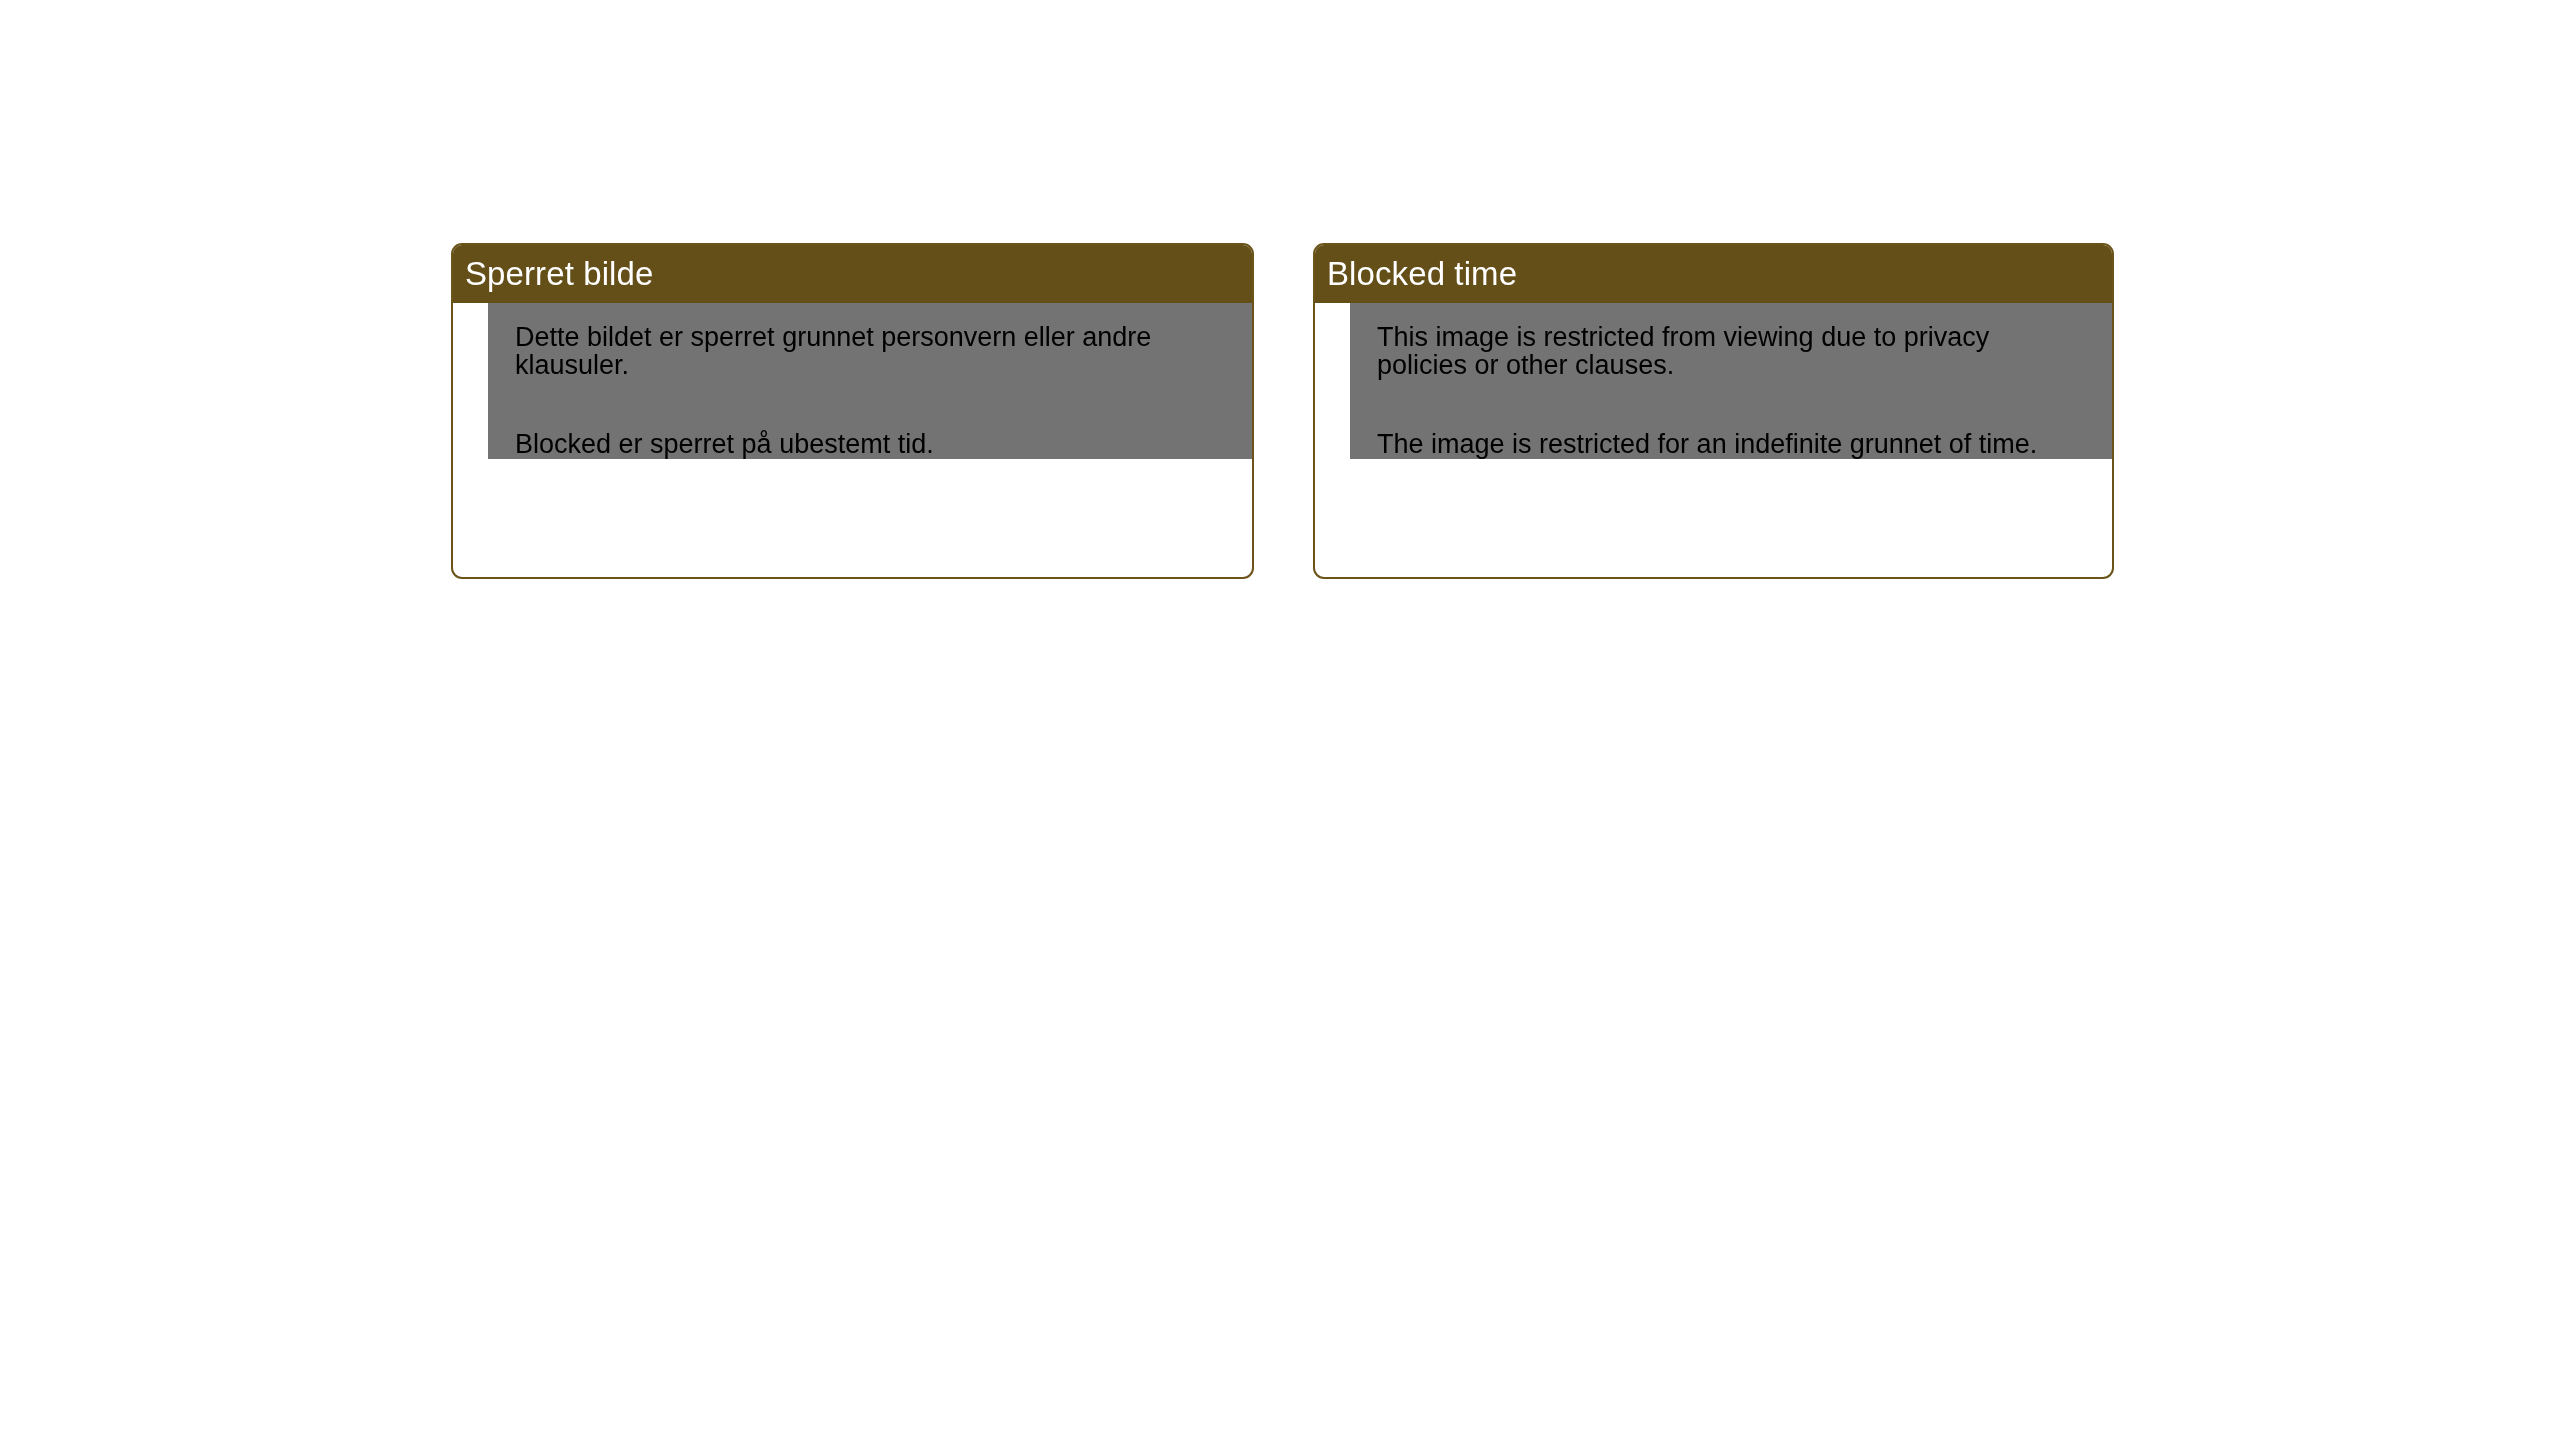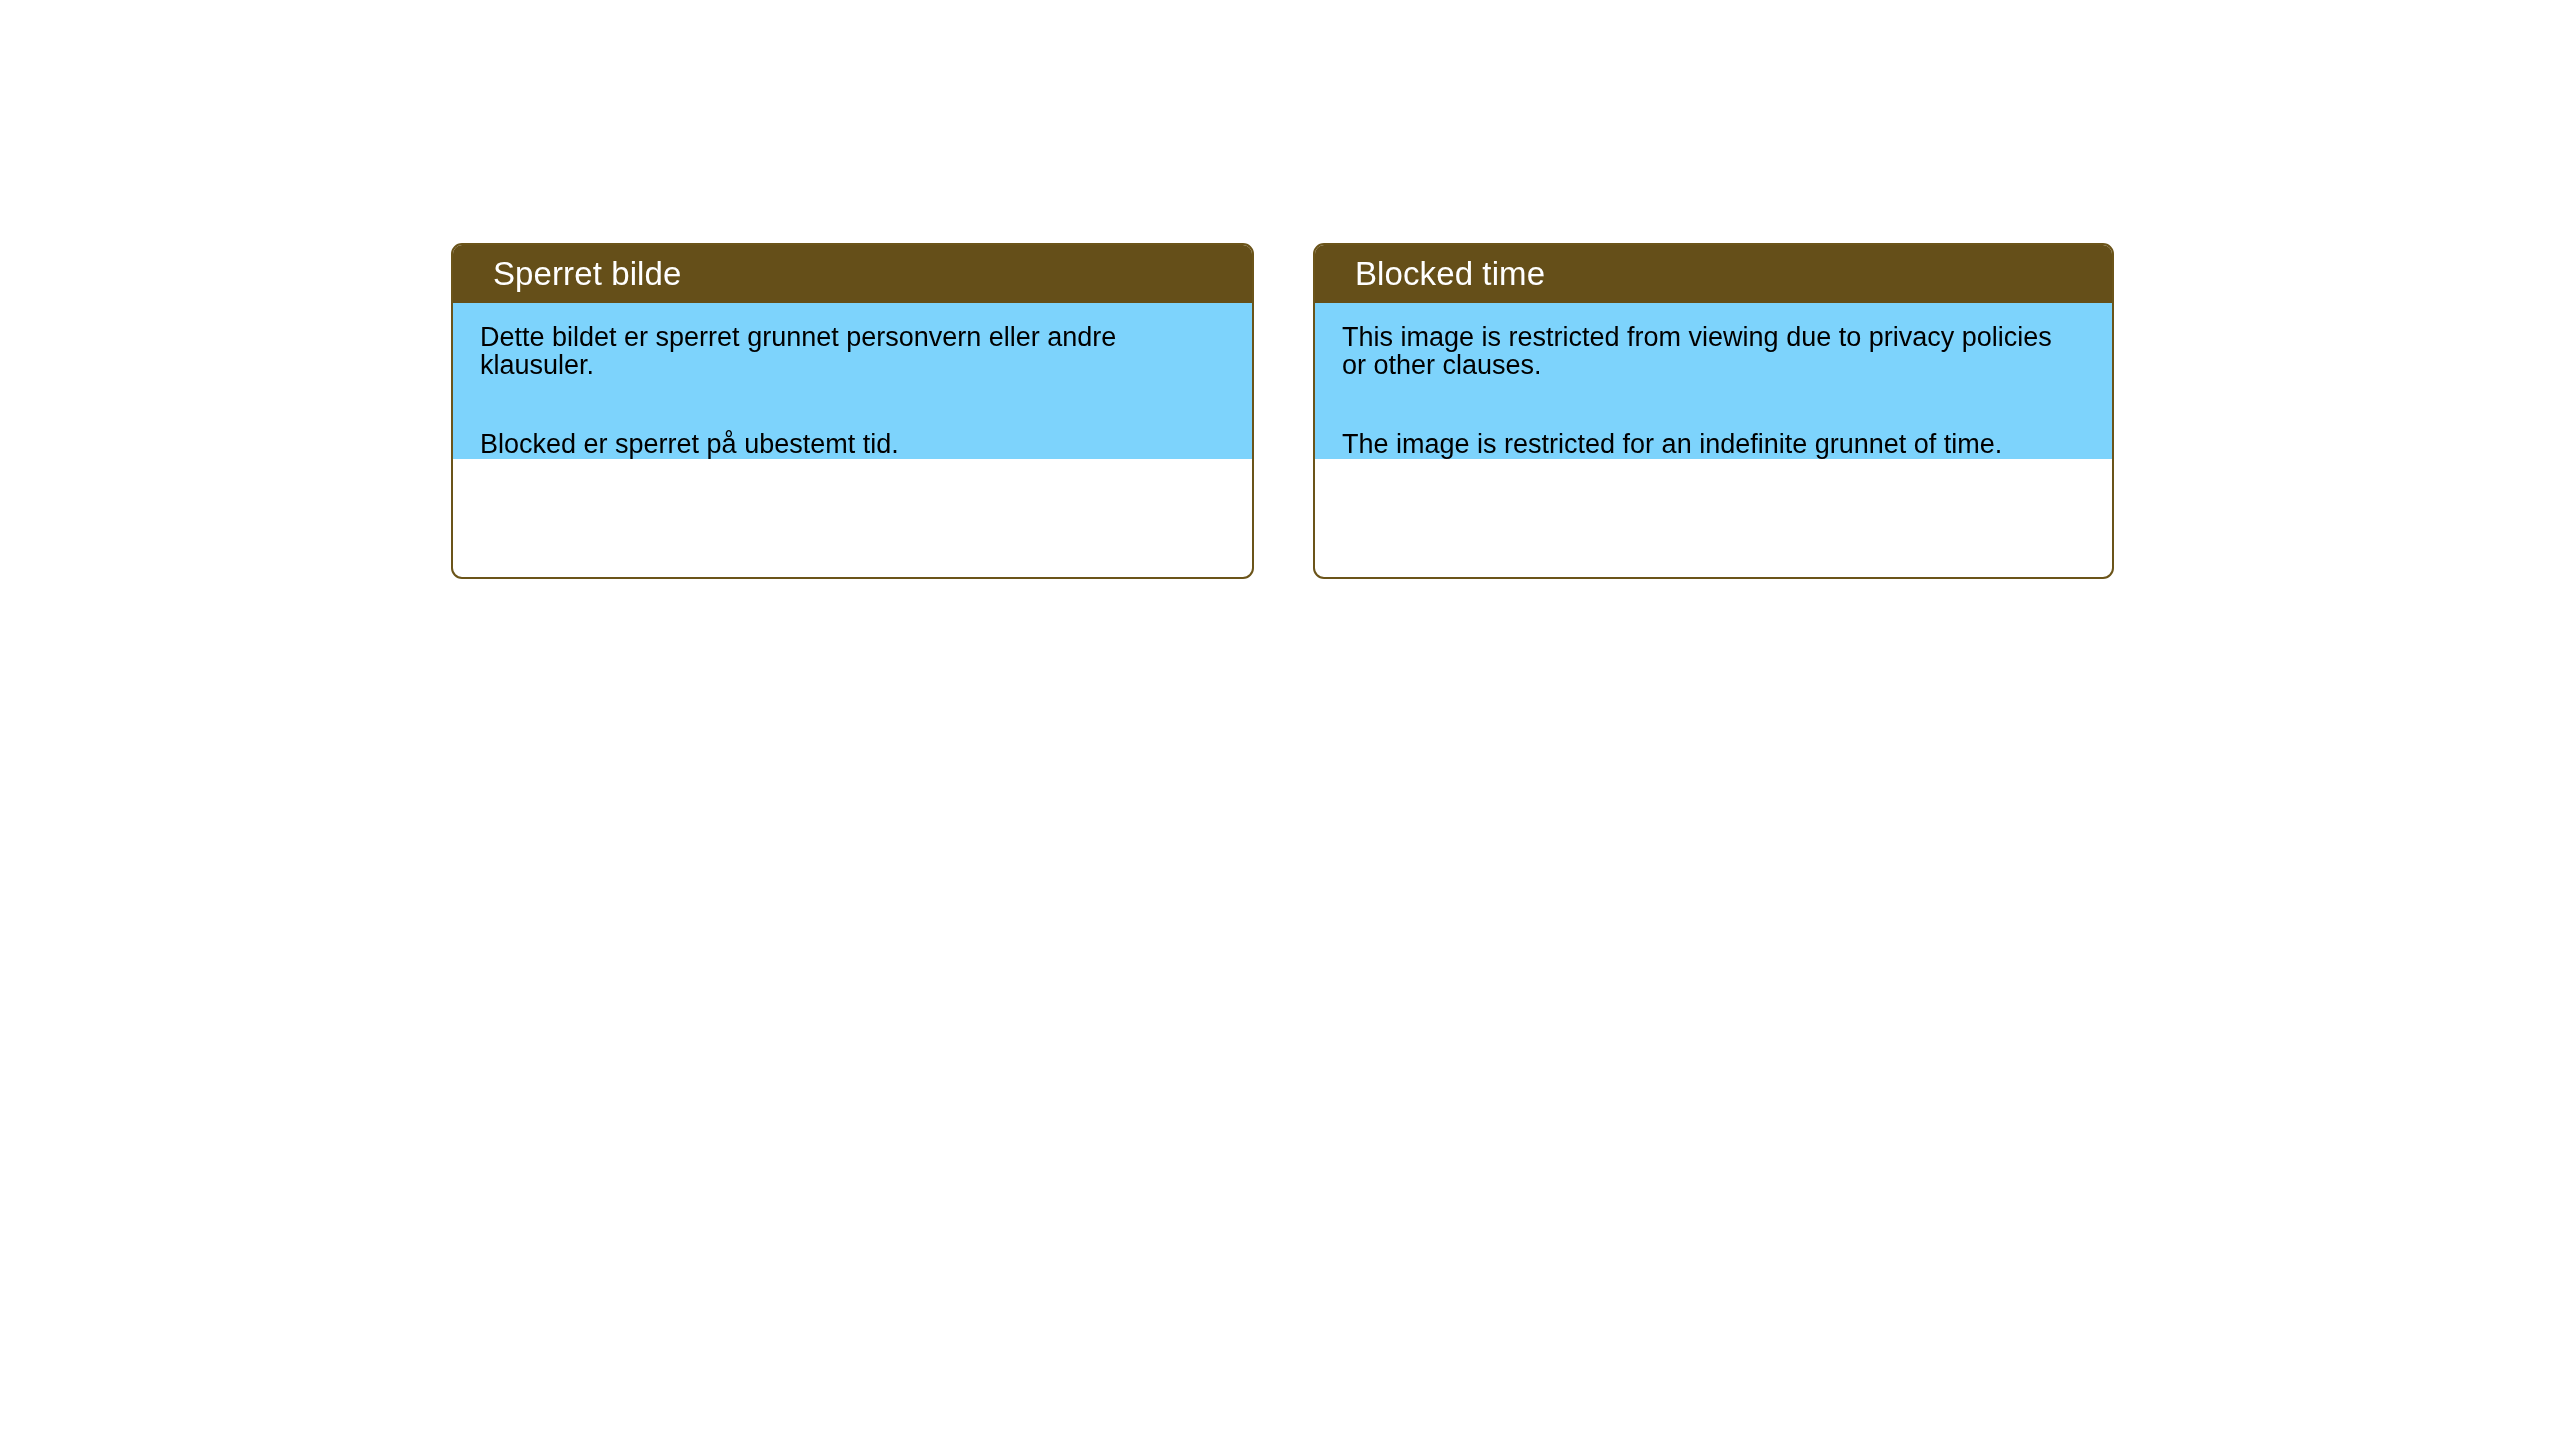--- a/index.html
+++ b/index.html
@@ -41,39 +41,40 @@
     left: 1313px;
     width: 801px;
   }
 
   .card-header {
     box-sizing: border-box;
     height: 60px;
     background: #654F19;
     display: flex;
     align-items: center;
-    padding: 0 0 0 42px;
+    padding: 0 0 0 14px;
     margin: -2px -2px 0 -2px;
     border-top-left-radius: 10px;
     border-top-right-radius: 10px;
   }
 
   .card-header-title {
     color: #ffffff;
     font-size: 33px;
     font-weight: 400;
     line-height: 1;
     letter-spacing: 0.1px;
     white-space: nowrap;
   }
 
   .card-body {
     box-sizing: border-box;
     padding: 21px 32px 0 27px;
-    background: #7dd3fc;
+    background: #737373;
+    margin-left: 35px;
   }
 
   .card-paragraph {
     color: #000000;
     font-size: 27px;
     font-weight: 400;
     line-height: 1.02;
     margin: 0;
     letter-spacing: 0px;
   }

